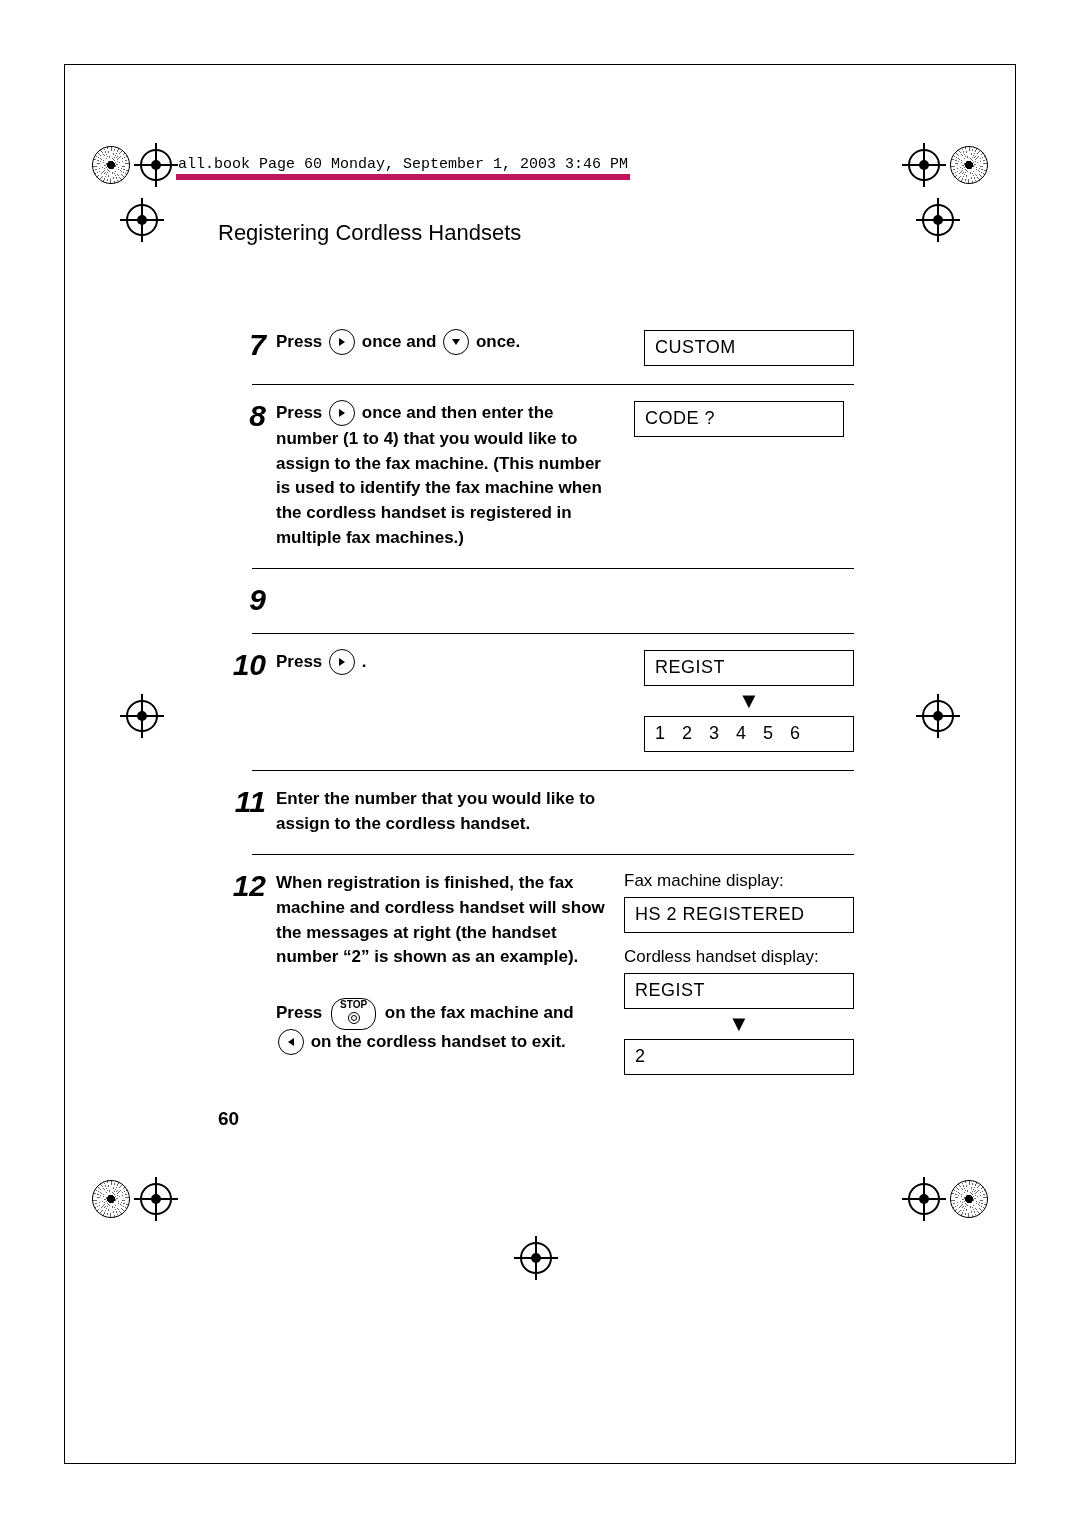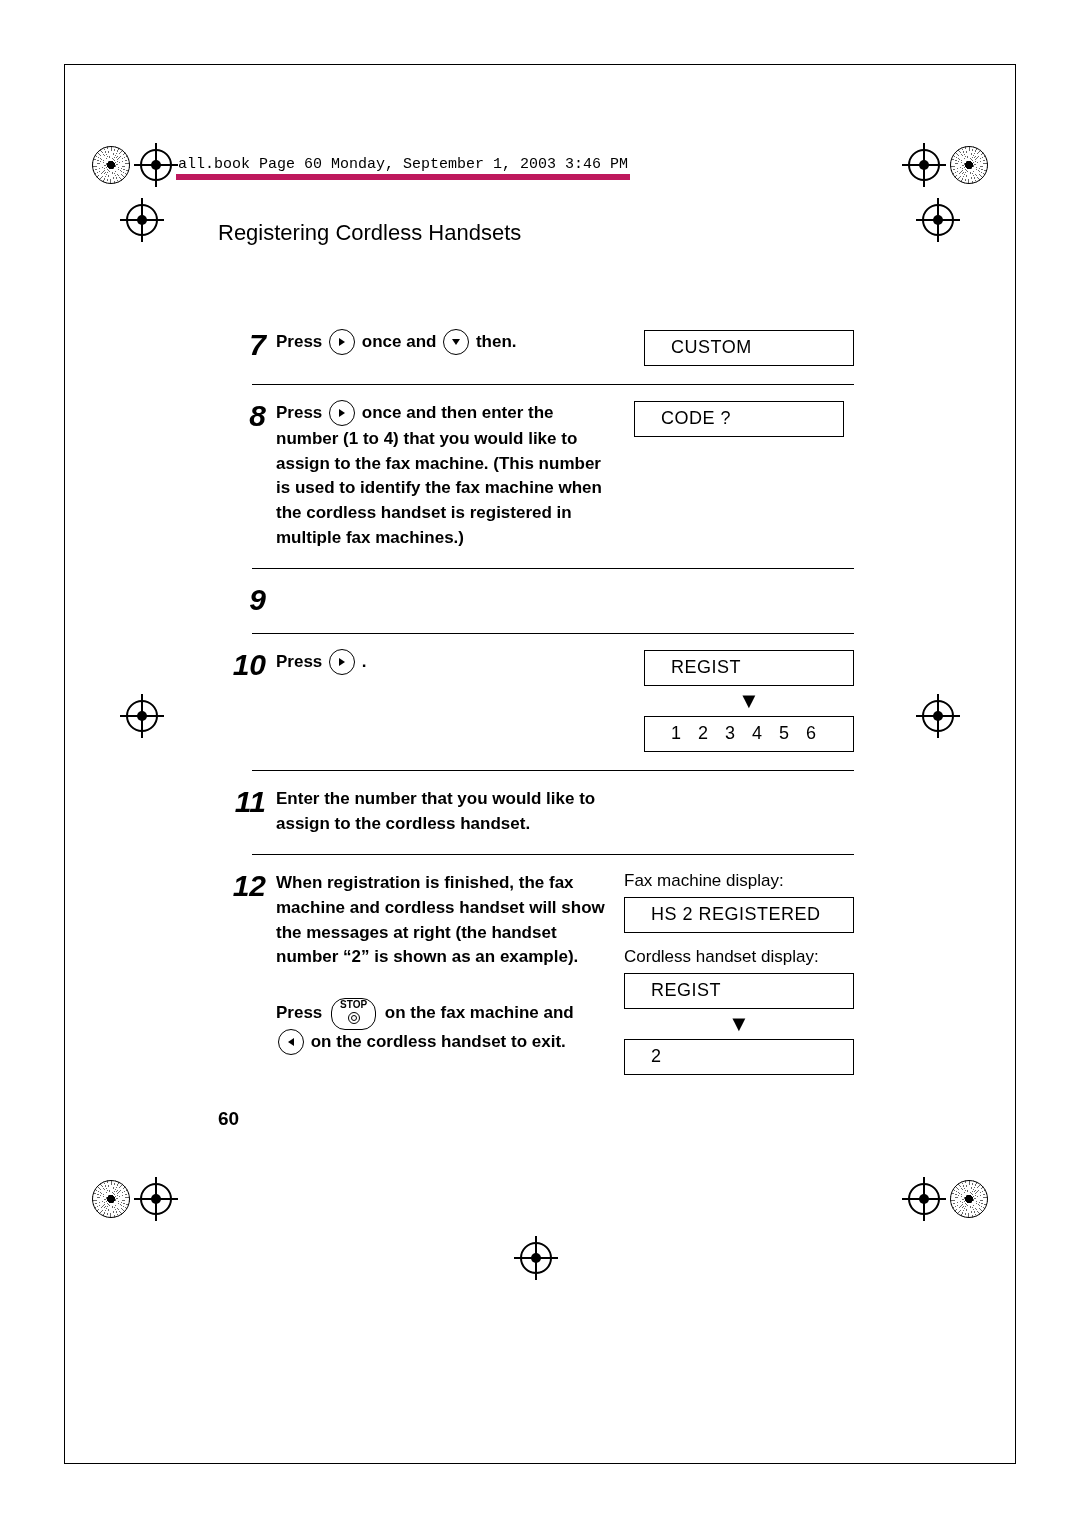--- a/index.html
+++ b/index.html
@@ -113,21 +113,21 @@
   }
   .step-right {
     width: 210px;
     flex-shrink: 0;
     padding-left: 18px;
     font-size: 17px;
     font-weight: 400;
   }
   .lcd {
     border: 1.5px solid #000;
-    padding: 6px 26px;
+    padding: 6px 10px;
     font-size: 18px;
     letter-spacing: 0.5px;
     min-height: 22px;
     background:#fff;
   }
   .arrow-down {
     text-align:center;
     font-size:22px;
     line-height:1;
     margin:4px 0;
@@ -247,21 +247,21 @@
             <svg viewBox="0 0 10 10">
               <polygon points="2,1 8,5 2,9" fill="#000"></polygon>
             </svg>
           </span>
         <span> once and </span>
         <span class="dir-btn">
             <svg viewBox="0 0 10 10">
               <polygon points="1,2 9,2 5,8" fill="#000"></polygon>
             </svg>
           </span>
-        <span> then.</span>
+        <span> once.</span>
       </div>
       <div class="step-right">
         <div class="lcd">CUSTOM</div>
       </div>
     </div>
     <div class="sep"></div>
 
     <div class="step">
       <div class="step-num">8</div>
       <div class="step-body" style="max-width:340px">

